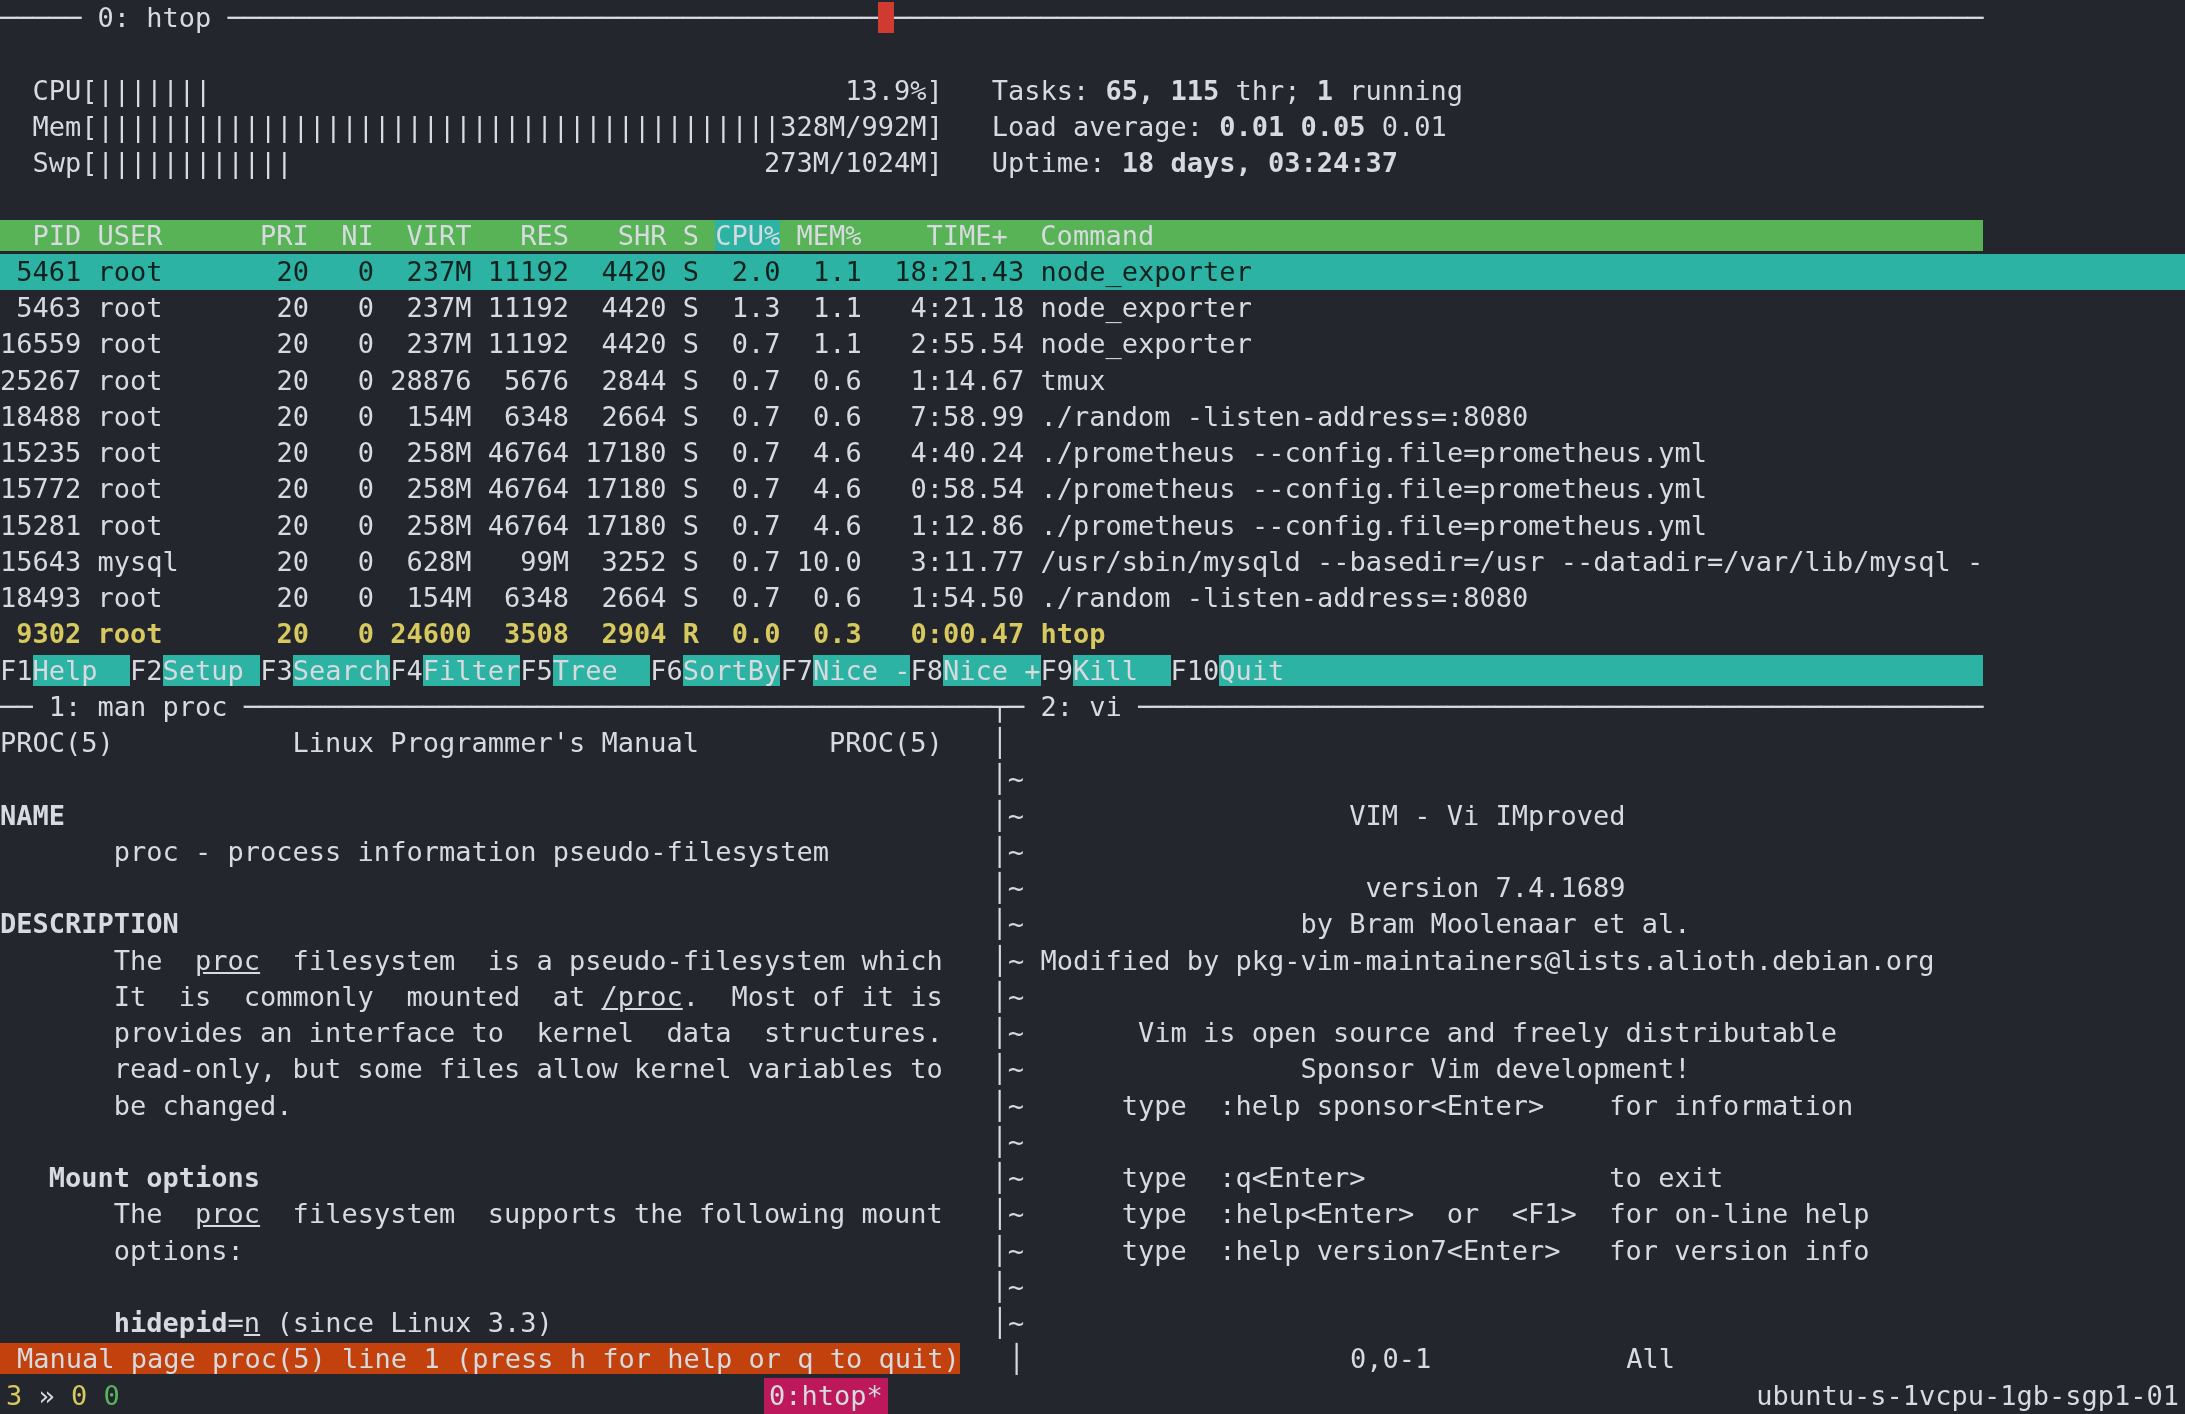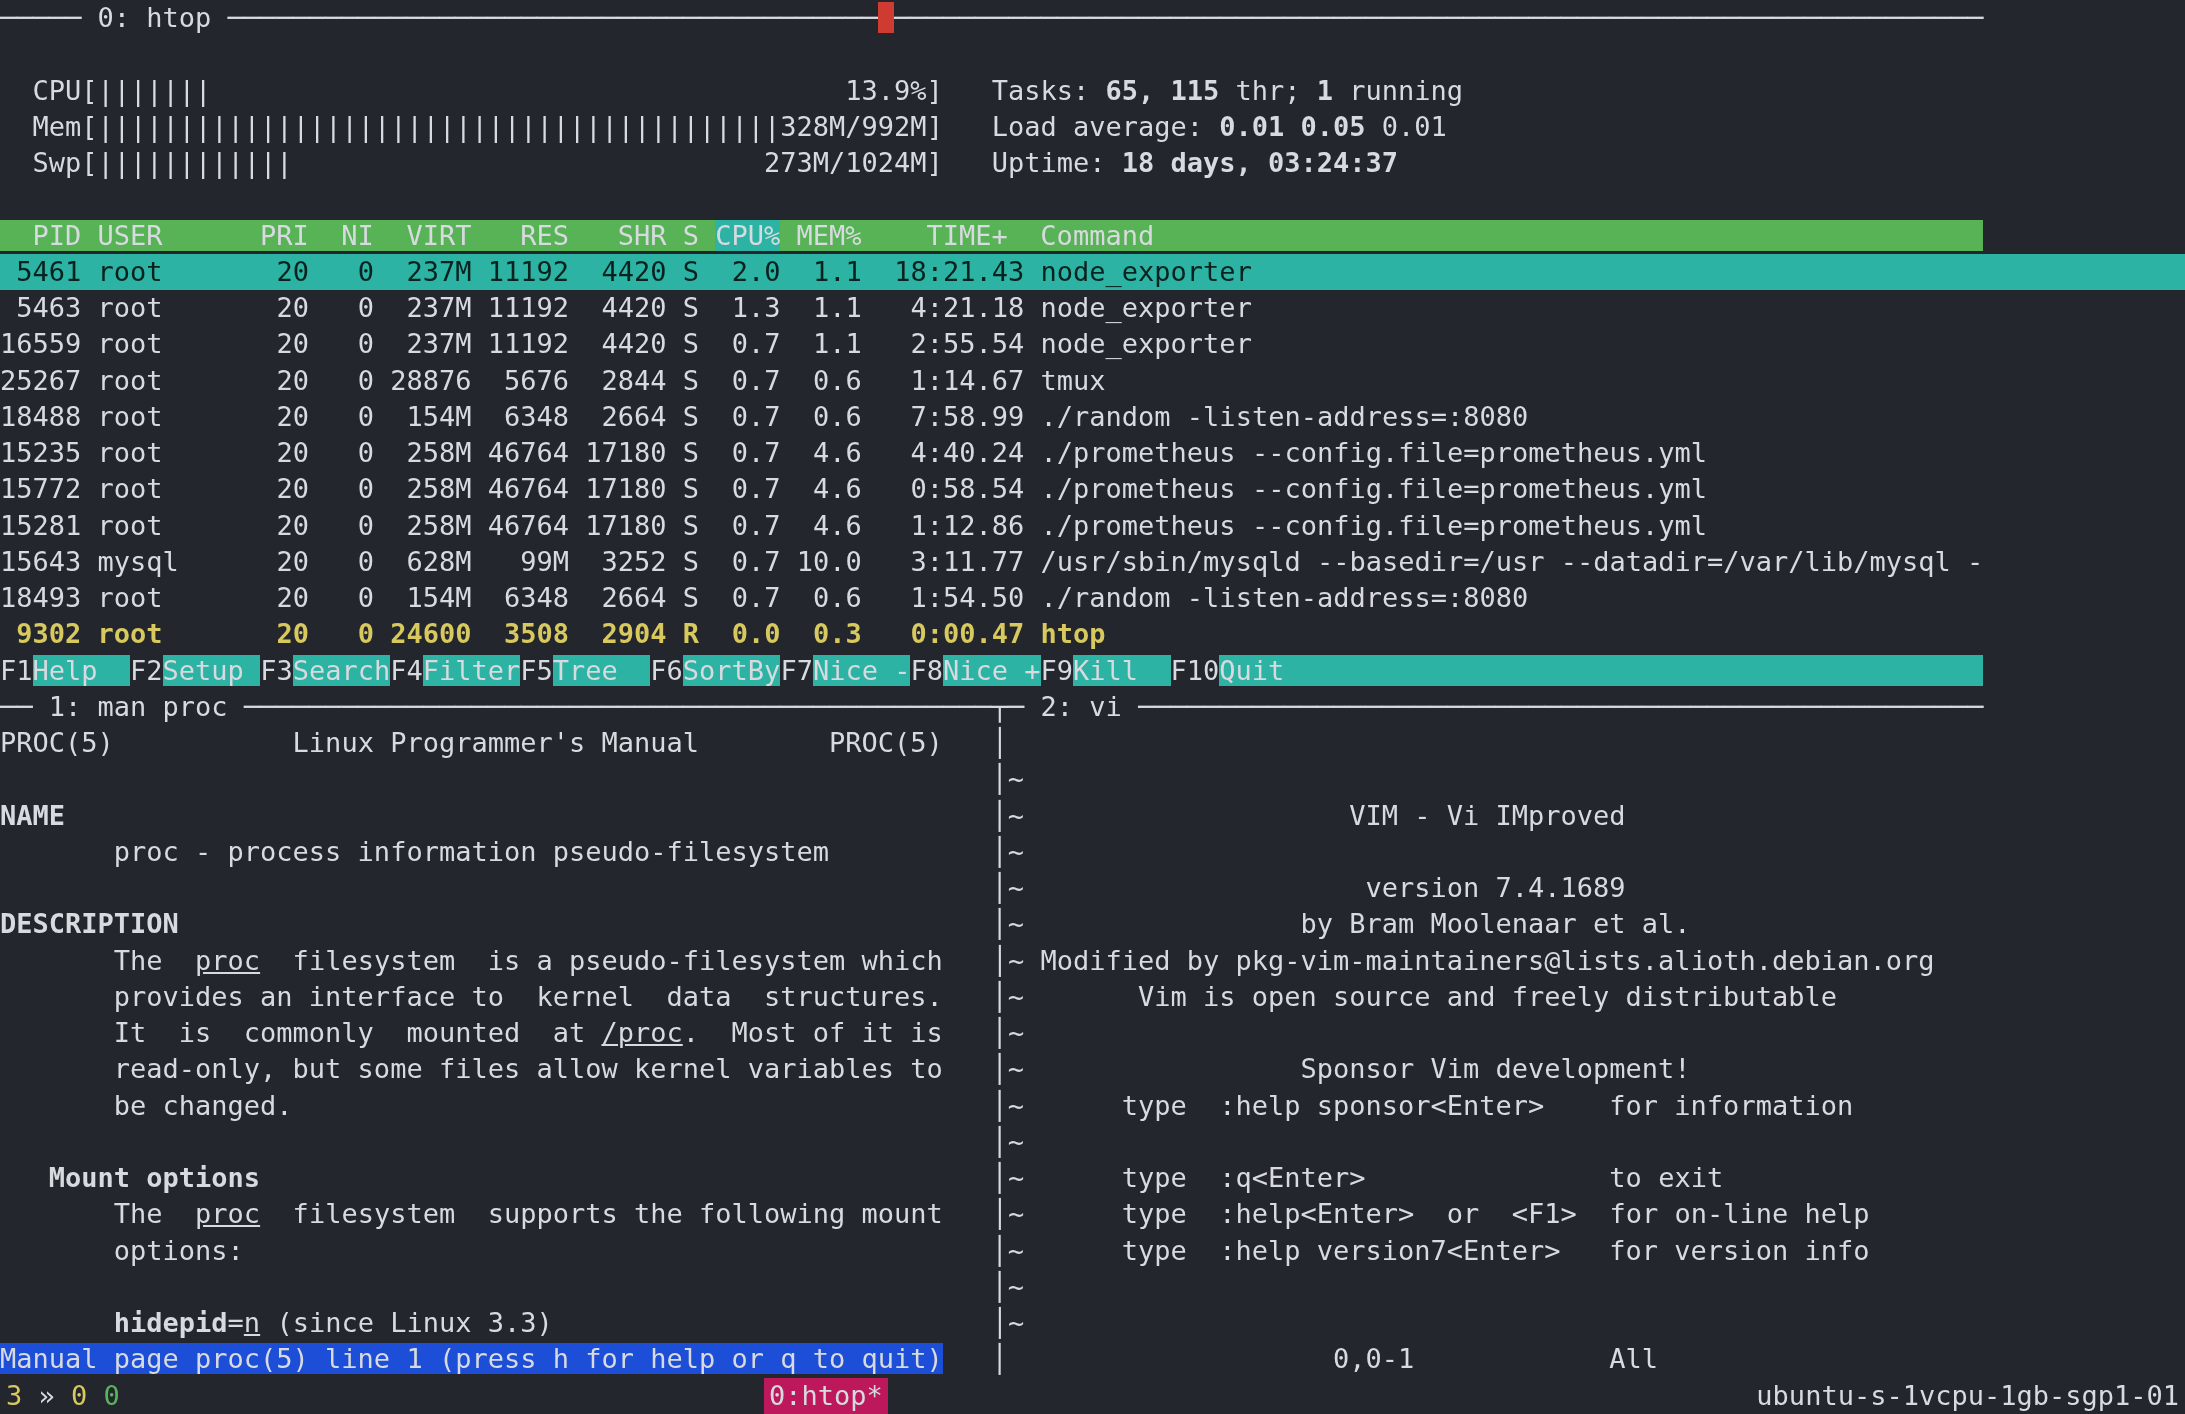--- a/index.html
+++ b/index.html
@@ -27,21 +27,21 @@
   .s-bold{color:#eceef0;font-weight:bold;}
   .s-bl{color:var(--blue);}
   .s-mr{color:var(--red);}
   .s-mg{color:var(--green);}
   .s-mb{color:var(--barblue);}
   .s-my{color:var(--baryellow);}
   .s-hd{background:var(--hdrbg);color:#0d130d;}
   .s-hds{background:var(--cyanbg);color:#0d1312;}
   .s-fk{color:var(--fg);}
   .s-fl{background:var(--cyanbg);color:#0d1312;}
-  .s-mst{background:#1d4ed8;color:#17181a;}
+  .s-mst{background:#c2410c;color:#17181a;padding-left:17px;}
   .s-bo{color:var(--bord);}
   .s-bot{color:var(--bordt);}
   .s-bb{color:var(--bluebord);}
   .s-bt{color:var(--bluebord);}
   .s-bgred{background:#cf3b30;}
   .row.sel{background:var(--cyanbg);}
   .row.sel span{color:#07221f !important;font-weight:normal;background:transparent;}
   .row.yel span{color:var(--yellow) !important;font-weight:bold;}
   
   .statusbar{position:relative;}
@@ -78,22 +78,22 @@
       <div class="row yel"><span class="s-d"> 9302</span><span class="s-d"> </span><span class="s-d">root     </span><span class="s-d"> </span><span class="s-d"> 20</span><span class="s-d"> </span><span class="s-d">  0</span><span class="s-d"> </span><span class="s-d">24600</span><span class="s-d"> </span><span class="s-d"> 3508</span><span class="s-d"> </span><span class="s-d"> 2904</span><span class="s-d"> </span><span class="s-d">R</span><span class="s-d"> </span><span class="s-d"> 0.0</span><span class="s-d"> </span><span class="s-d"> 0.3</span><span class="s-d"> </span><span class="s-d">  0:00.47</span><span class="s-d"> </span><span class="s-d">htop</span></div>
       <div class="row"><span class="s-fk">F1</span><span class="s-fl">Help  </span><span class="s-fk">F2</span><span class="s-fl">Setup </span><span class="s-fk">F3</span><span class="s-fl">Search</span><span class="s-fk">F4</span><span class="s-fl">Filter</span><span class="s-fk">F5</span><span class="s-fl">Tree  </span><span class="s-fk">F6</span><span class="s-fl">SortBy</span><span class="s-fk">F7</span><span class="s-fl">Nice -</span><span class="s-fk">F8</span><span class="s-fl">Nice +</span><span class="s-fk">F9</span><span class="s-fl">Kill  </span><span class="s-fk">F10</span><span class="s-fl">Quit                                           </span></div>
       <div class="row"><span class="s-bo">──</span><span class="s-bot"> 1: man proc </span><span class="s-bo">──────────────────────────────────────────────</span><span class="s-bo">┬</span><span class="s-bo">─</span><span class="s-bot"> 2: vi </span><span class="s-bo">────────────────────────────────────────────────────</span></div>
       <div class="row"><span class="s-d">PROC(5)</span><span class="s-d">           </span><span class="s-d">Linux Programmer's Manual</span><span class="s-d">        </span><span class="s-d">PROC(5)</span><span class="s-d">   </span><span class="s-bo">│</span></div>
       <div class="row"><span class="s-d">                                                             </span><span class="s-bo">│</span><span class="s-bl">~</span></div>
       <div class="row"><span class="s-bold">NAME</span><span class="s-d">                                                         </span><span class="s-bo">│</span><span class="s-bl">~</span><span class="s-d">                    </span><span class="s-d">VIM - Vi IMproved</span></div>
       <div class="row"><span class="s-d">       proc - process information pseudo-filesystem</span><span class="s-d">          </span><span class="s-bo">│</span><span class="s-bl">~</span></div>
       <div class="row"><span class="s-d">                                                             </span><span class="s-bo">│</span><span class="s-bl">~</span><span class="s-d">                     </span><span class="s-d">version 7.4.1689</span></div>
       <div class="row"><span class="s-bold">DESCRIPTION</span><span class="s-d">                                                  </span><span class="s-bo">│</span><span class="s-bl">~</span><span class="s-d">                 </span><span class="s-d">by Bram Moolenaar et al.</span></div>
       <div class="row"><span class="s-d">       The  </span><span class="s-u">proc</span><span class="s-d">  filesystem  is a pseudo-filesystem which</span><span class="s-d">   </span><span class="s-bo">│</span><span class="s-bl">~</span><span class="s-d"> Modified by pkg-vim-maintainers@lists.alioth.debian.org</span></div>
+      <div class="row"><span class="s-d">       It  is  commonly  mounted  at </span><span class="s-u">/proc</span><span class="s-d">.  Most of it is</span><span class="s-d">   </span><span class="s-bo">│</span><span class="s-bl">~</span></div>
       <div class="row"><span class="s-d">       provides an interface to  kernel  data  structures.</span><span class="s-d">   </span><span class="s-bo">│</span><span class="s-bl">~</span><span class="s-d">       </span><span class="s-d">Vim is open source and freely distributable</span></div>
-      <div class="row"><span class="s-d">       It  is  commonly  mounted  at </span><span class="s-u">/proc</span><span class="s-d">.  Most of it is</span><span class="s-d">   </span><span class="s-bo">│</span><span class="s-bl">~</span></div>
       <div class="row"><span class="s-d">       read-only, but some files allow kernel variables to</span><span class="s-d">   </span><span class="s-bo">│</span><span class="s-bl">~</span><span class="s-d">                 </span><span class="s-d">Sponsor Vim development!</span></div>
       <div class="row"><span class="s-d">       be changed.</span><span class="s-d">                                           </span><span class="s-bo">│</span><span class="s-bl">~</span><span class="s-d">      type  :help sponsor</span><span class="s-bl">&lt;Enter&gt;</span><span class="s-d">    for information</span></div>
       <div class="row"><span class="s-d">                                                             </span><span class="s-bo">│</span><span class="s-bl">~</span></div>
       <div class="row"><span class="s-d">   </span><span class="s-bold">Mount options</span><span class="s-d">                                             </span><span class="s-bo">│</span><span class="s-bl">~</span><span class="s-d">      type  :q</span><span class="s-bl">&lt;Enter&gt;</span><span class="s-d">               </span><span class="s-d">to exit</span></div>
       <div class="row"><span class="s-d">       The  </span><span class="s-u">proc</span><span class="s-d">  filesystem  supports the following mount</span><span class="s-d">   </span><span class="s-bo">│</span><span class="s-bl">~</span><span class="s-d">      type  :help</span><span class="s-bl">&lt;Enter&gt;</span><span class="s-d">  or  </span><span class="s-bl">&lt;F1&gt;</span><span class="s-d">  for on-line help</span></div>
       <div class="row"><span class="s-d">       options:</span><span class="s-d">                                              </span><span class="s-bo">│</span><span class="s-bl">~</span><span class="s-d">      type  :help version7</span><span class="s-bl">&lt;Enter&gt;</span><span class="s-d">   for version info</span></div>
       <div class="row"><span class="s-d">                                                             </span><span class="s-bo">│</span><span class="s-bl">~</span></div>
       <div class="row"><span class="s-d">       </span><span class="s-bold">hidepid</span><span class="s-d">=</span><span class="s-u">n</span><span class="s-d"> (since Linux 3.3)</span><span class="s-d">                           </span><span class="s-bo">│</span><span class="s-bl">~</span></div>
       <div class="row"><span class="s-mst">Manual page proc(5) line 1 (press h for help or q to quit)</span><span class="s-d">   </span><span class="s-bo">│</span><span class="s-d">                    </span><span class="s-d">0,0-1</span><span class="s-d">            </span><span class="s-d">All</span></div>
     </div>

